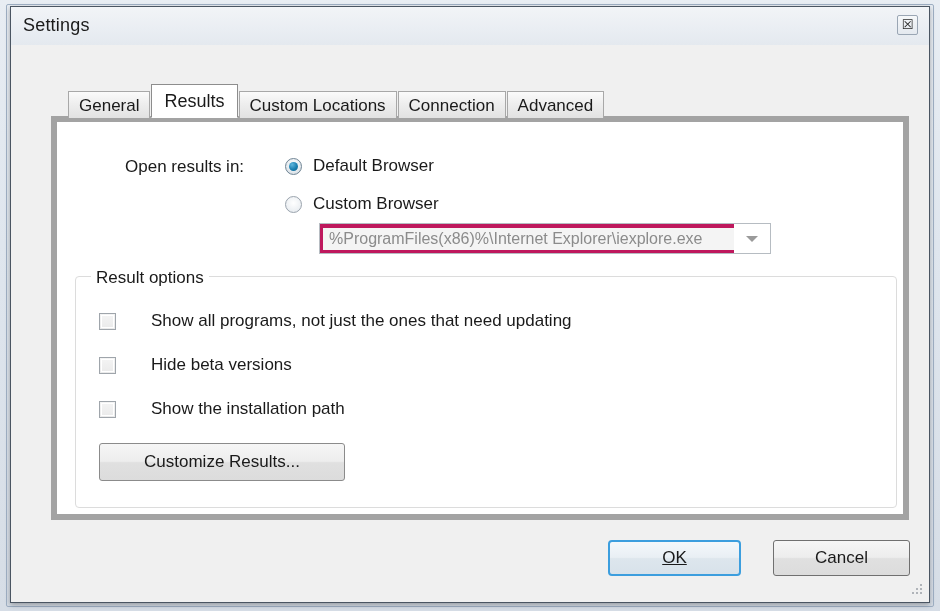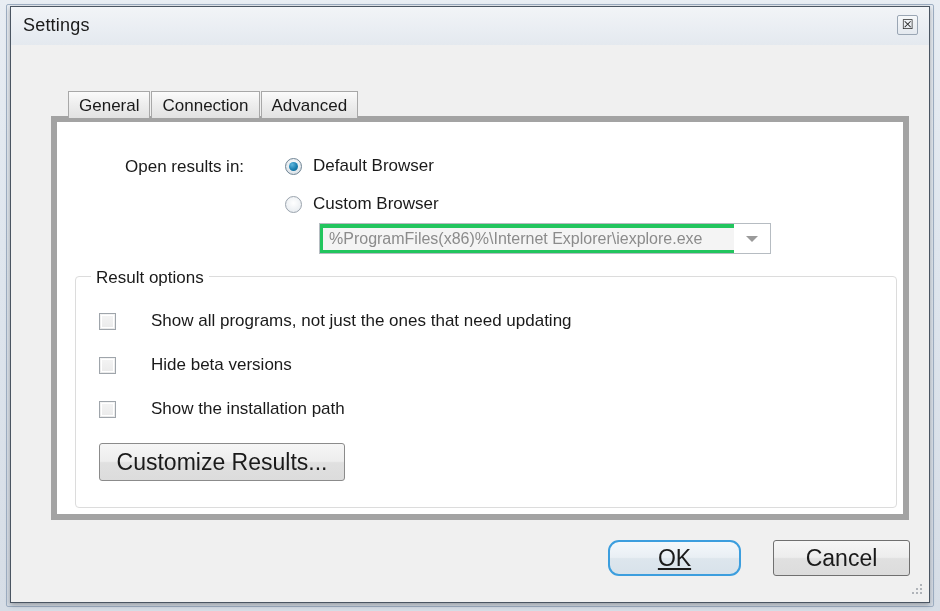--- a/index.html
+++ b/index.html
@@ -173,21 +173,21 @@
     color: #1a1a1a;
     white-space: nowrap;
   }
 
   
   #browser-combo {
     position: absolute;
     left: 262px; top: 101px;
     width: 452px; height: 31px;
     border: 1px solid #b6bcc2;
-    background: #22c55e;
+    background: #be185d;
     box-sizing: border-box;
     display: flex;
     align-items: center;
     cursor: default;
   }
   #browser-combo-value {
     flex: 1 1 auto;
     padding-left: 6px;
     padding-right: 2px;
     font-size: 16px;
@@ -268,38 +268,38 @@
     white-space: nowrap;
   }
 
   
   .win-button {
     position: absolute;
     box-sizing: border-box;
     border: 1px solid #8b8b8b;
     border-radius: 3px;
     background: linear-gradient(to bottom, #f6f6f6 0%, #ededed 48%, #e0e0e0 52%, #dcdcdc 100%);
-    font-size: 23px;
+    font-size: 17px;
     color: #1a1a1a;
     text-align: center;
     cursor: pointer;
     font-family: "Liberation Sans", sans-serif;
     white-space: nowrap;
   }
   #customize-results-button {
     left: 42px; top: 321px;
     width: 246px; height: 38px;
     line-height: 36px;
   }
   #ok-button {
     left: 597px; top: 533px;
     width: 133px; height: 36px;
     line-height: 32px;
     border: 2px solid #3c9ede;
-    border-radius: 11px;
+    border-radius: 4px;
     background: linear-gradient(to bottom, #f4f8fb 0%, #e9eff4 48%, #dde6ed 52%, #d8e2ea 100%);
     text-decoration: underline;
   }
   #cancel-button {
     left: 762px; top: 533px;
     width: 137px; height: 36px;
     line-height: 34px;
     border: 1px solid #707070;
   }
 
@@ -327,20 +327,22 @@
 
     <div id="title-bar">
       <div id="window-title">Settings</div>
       <div id="close-button">
         <span id="close-icon-glyph">☒</span>
       </div>
     </div>
 
     <div id="tab-strip">
       <div class="tab">General</div>
+      <div class="tab active">Results</div>
+      <div class="tab">Custom Locations</div>
       <div class="tab">Connection</div>
       <div class="tab">Advanced</div>
     </div>
 
     <div id="tab-panel">
 
       <div id="open-results-label">Open results in:</div>
 
       <div class="radio-row" id="radio-default-row">
         <span class="radio-outer checked">

